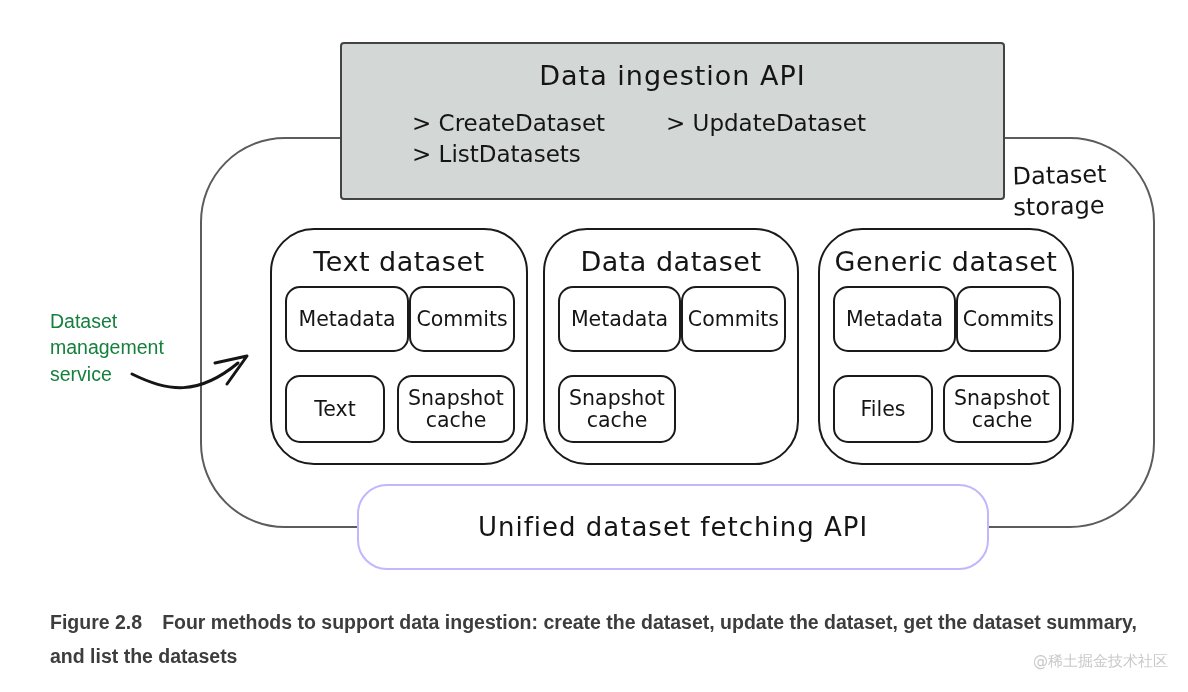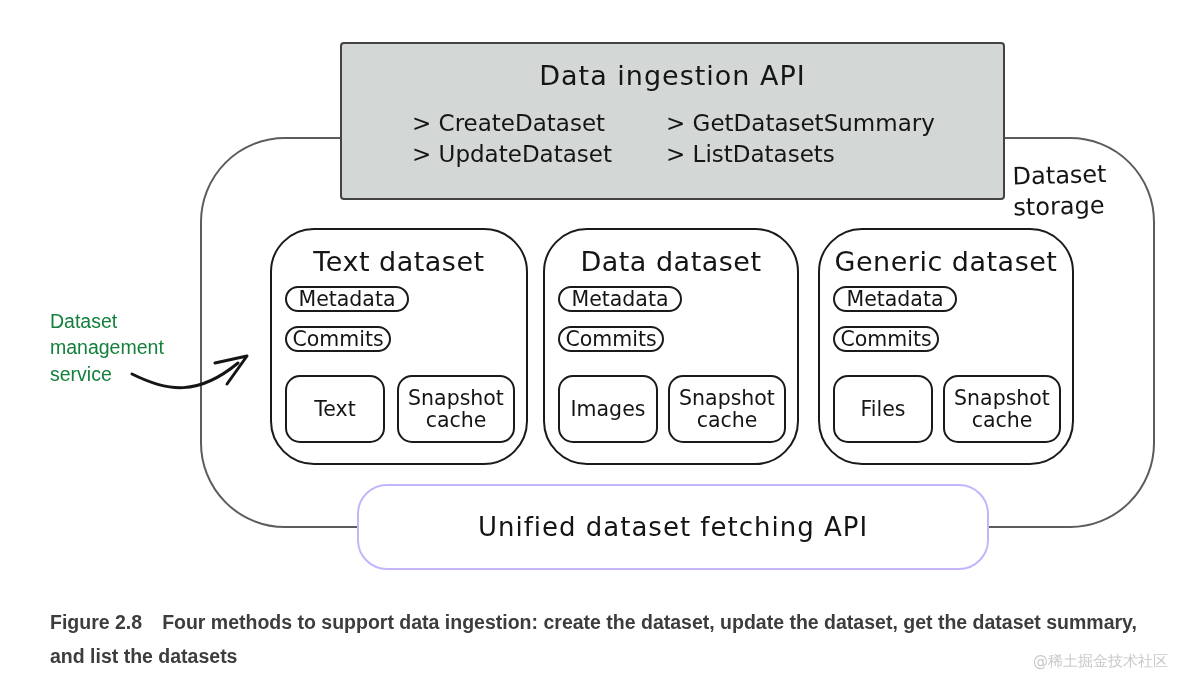--- a/index.html
+++ b/index.html
@@ -48,21 +48,21 @@
   .card-2{left:543px;}
   .card-3{left:818px;padding-left:40px;}
   .card-title{
     position:absolute;left:0;right:0;top:16px;text-align:center;
     font-size:27px;letter-spacing:0.5px;
   }
   .cell-row{
     position:absolute;left:13px;right:11px;
     display:flex;justify-content:space-between;
   }
-  .row-top{top:56px;height:66px;flex-direction:column;}
+  .row-top{top:56px;height:66px;}
   .row-bottom{top:145px;height:68px;}
   .cell{
     border:2.5px solid #1a1a1a;border-radius:15px;
     display:flex;align-items:center;justify-content:center;
     text-align:center;font-size:20.5px;line-height:1.08;
     background:#ffffff;box-sizing:border-box;
   }
   .cell-a{width:124px;}
   .cell-b{width:106px;}
   .cell-c{width:100px;}
@@ -100,21 +100,20 @@
 
 <div class="canvas">
 
   <div class="outer-box"></div>
   <div class="storage-label">Dataset storage</div>
 
   <div class="gray-box">
     <div class="api-title">Data ingestion API</div>
     <div class="methods">
       <span>&gt; CreateDataset</span>
-      <span>&gt; GetDatasetSummary</span>
       <span>&gt; UpdateDataset</span>
       <span>&gt; ListDatasets</span>
     </div>
   </div>
 
   <div class="card card-1">
     <div class="card-title">Text dataset</div>
     <div class="cell-row row-top">
       <div class="cell cell-a">Metadata</div>
       <div class="cell cell-b">Commits</div>
@@ -125,21 +124,20 @@
     </div>
   </div>
 
   <div class="card card-2">
     <div class="card-title">Data dataset</div>
     <div class="cell-row row-top">
       <div class="cell cell-a">Metadata</div>
       <div class="cell cell-b">Commits</div>
     </div>
     <div class="cell-row row-bottom">
-      <div class="cell cell-c">Images</div>
       <div class="cell cell-d">Snapshot cache</div>
     </div>
   </div>
 
   <div class="card card-3">
     <div class="card-title">Generic dataset</div>
     <div class="cell-row row-top">
       <div class="cell cell-a">Metadata</div>
       <div class="cell cell-b">Commits</div>
     </div>

